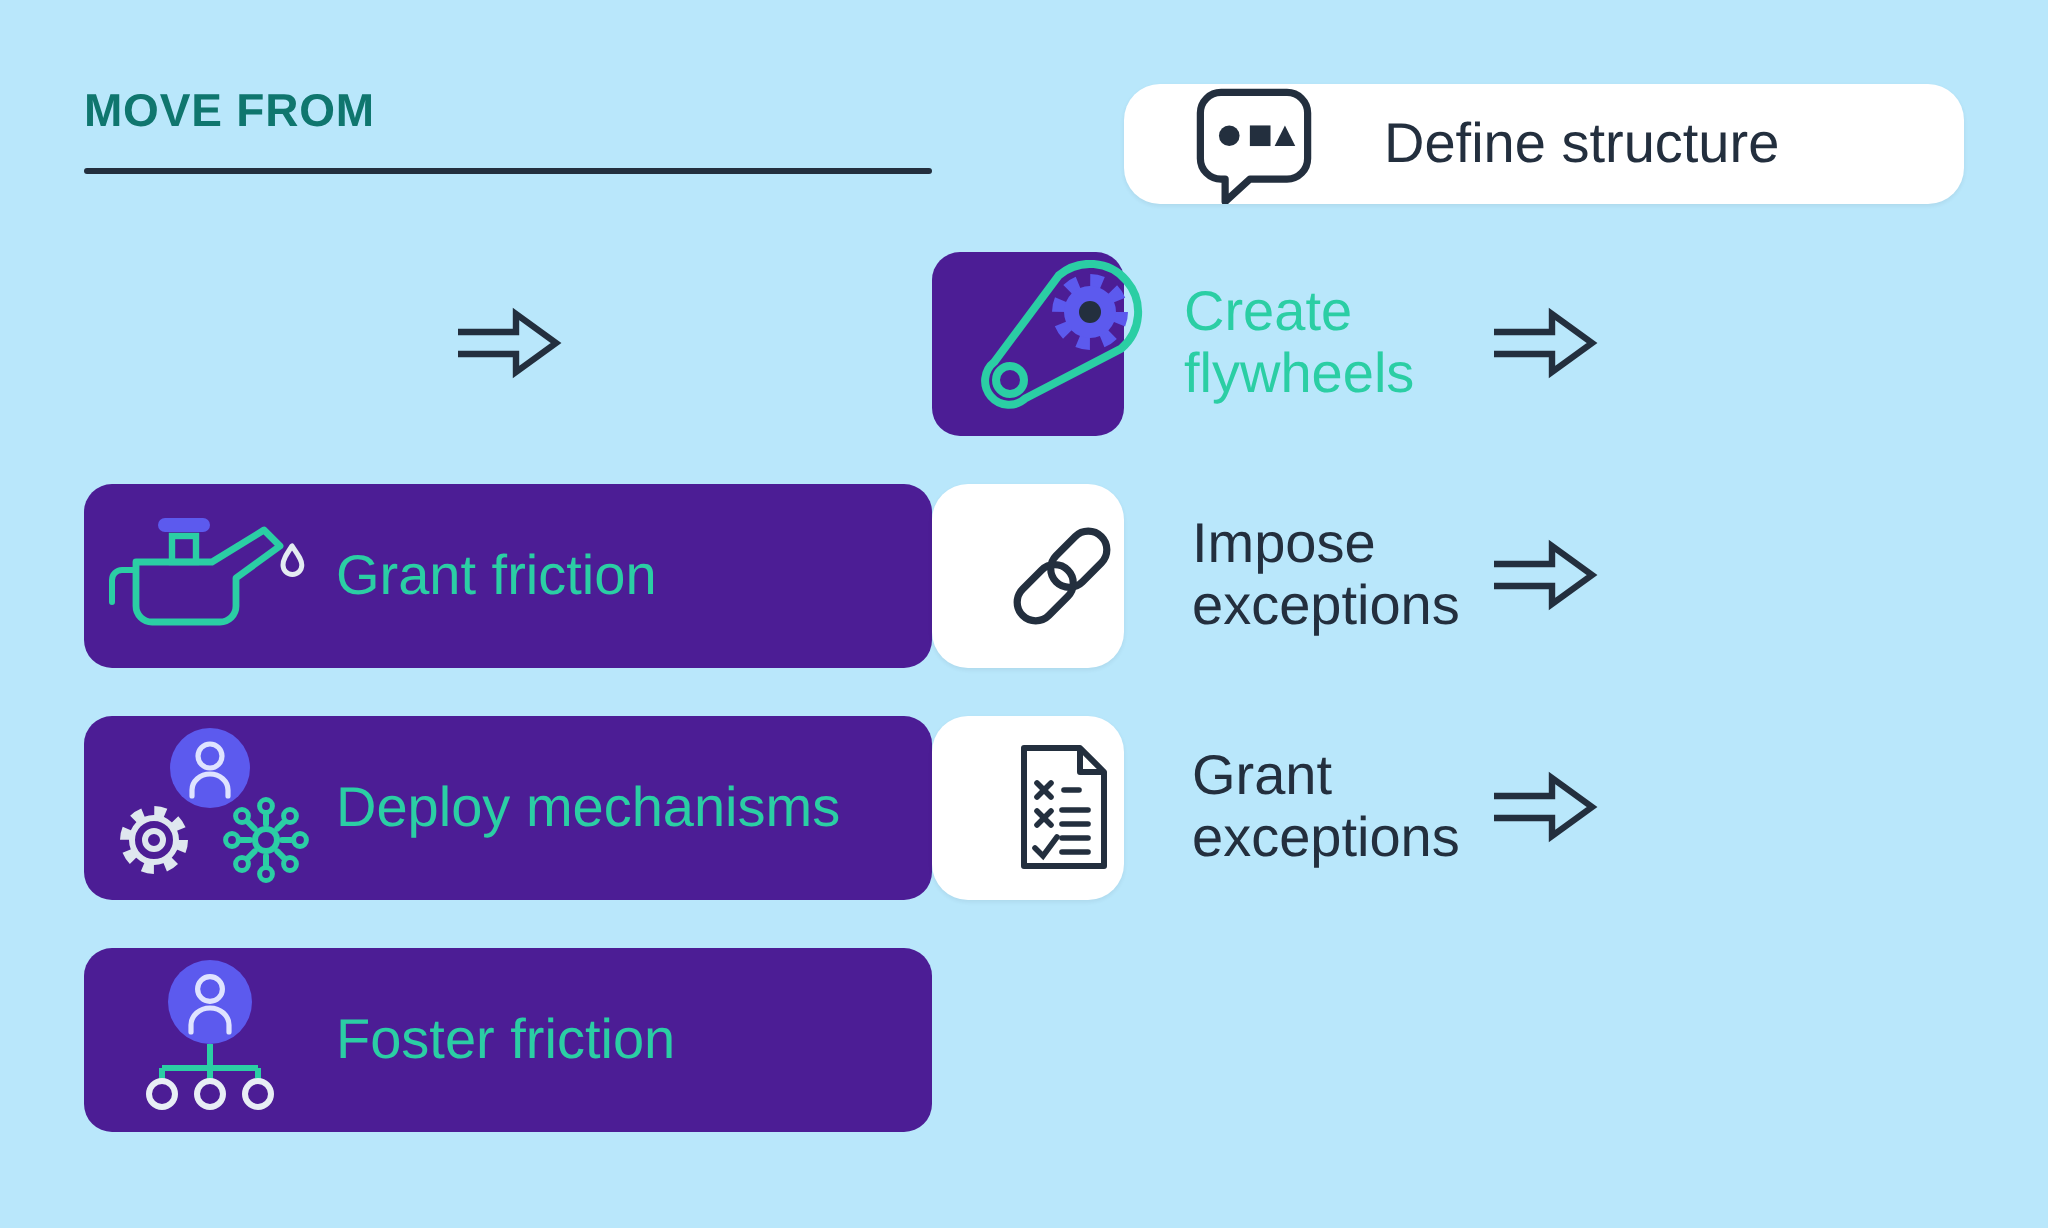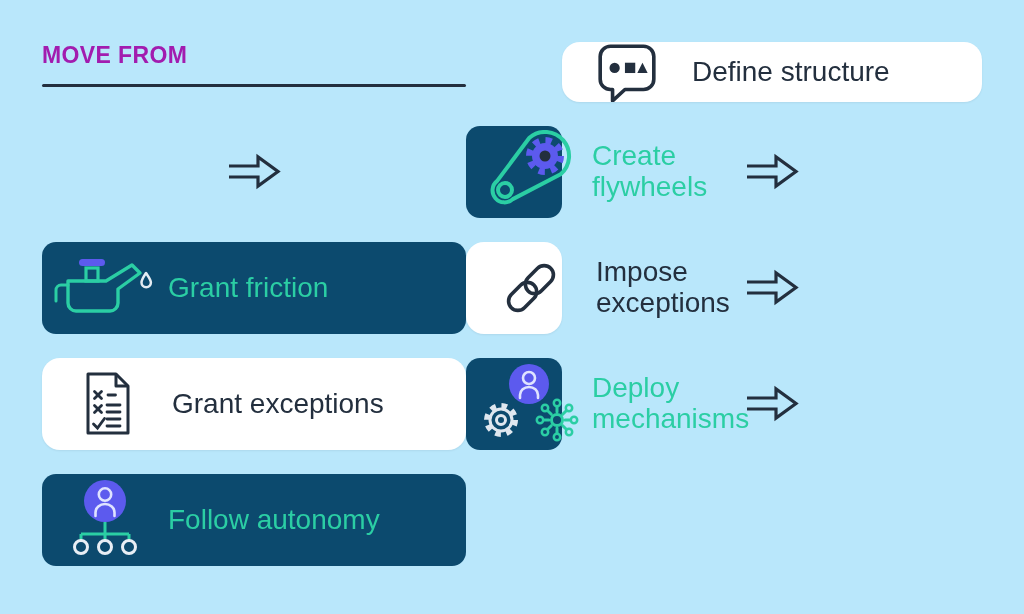--- a/index.html
+++ b/index.html
@@ -12,30 +12,30 @@
   .board{
     display:grid;
     grid-template-columns:424px 96px 420px;
     grid-template-rows:auto 92px 92px 92px 92px;
     row-gap:24px;
     padding:42px 0 0 42px;
   }
   .col-header{display:flex;flex-direction:column;}
   .col-header .heading{
     font-size:23px;font-weight:800;letter-spacing:.4px;
-    line-height:26px;color:#a21caf;
+    line-height:26px;color:#0f766e;
   }
   .col-header .rule{height:3px;background:#232f3e;margin-top:16px;border-radius:2px;}
   .spacer{}
   .card{display:flex;align-items:center;}
   .card-from{
     background:#ffffff;border-radius:18px;
     box-shadow:0 1px 2px rgba(35,47,62,.08);
   }
-  .card-to{background:#0c4a6e;border-radius:14px;}
+  .card-to{background:#4c1d95;border-radius:14px;}
   .icon-cell{
     width:130px;min-width:130px;height:100%;
     display:flex;align-items:center;justify-content:center;
   }
   .card-to .icon-cell{width:126px;min-width:126px;}
   .label{font-size:28px;font-weight:500;line-height:1.1;}
   .card-from .label{color:#232f3e;}
   .card-to .label{color:#2bcea4;}
   .arrow-cell{display:flex;align-items:center;justify-content:center;}
   svg{display:block;}
@@ -107,42 +107,20 @@
         </g>
       </svg>
     </div>
     <div class="label">Impose exceptions</div>
   </div>
   <div class="arrow-cell">
     <svg width="54" height="40" viewBox="0 0 54 40" fill="none">
       <path d="M2 14 H31 V5 L51 19.5 L31 34 V25 H2" stroke="#232f3e" stroke-width="3.2" stroke-linejoin="miter"></path>
     </svg>
   </div>
-  <div class="card card-from">
-    <div class="icon-cell">
-      <svg width="58" height="68" viewBox="0 0 58 68" fill="none">
-        <path d="M10 4 H38 L50 16 V63 H10 Z" stroke="#232f3e" stroke-width="3" stroke-linejoin="round"></path>
-        <path d="M38 4 V16 H50" stroke="#232f3e" stroke-width="3" stroke-linejoin="round"></path>
-        <g stroke="#232f3e" stroke-width="2.8" stroke-linecap="round">
-          <path d="M16.5 21.5 L23.5 28.5"></path>
-            <path d="M23.5 21.5 L16.5 28.5"></path>
-          <path d="M16.5 35.5 L23.5 42.5"></path>
-            <path d="M23.5 35.5 L16.5 42.5"></path>
-          <path d="M15.5 54 L19.5 58 L26.5 48.5"></path>
-          <path d="M30 25 H37.5"></path>
-          <path d="M29 35 H42"></path>
-          <path d="M29 42 H42"></path>
-          <path d="M29 49 H42"></path>
-          <path d="M29 56 H42"></path>
-        </g>
-      </svg>
-    </div>
-    <div class="label">Grant exceptions</div>
-  </div>
-
   <div class="card card-to">
     <div class="icon-cell">
       <svg width="104" height="86" viewBox="0 0 104 86" fill="none">
         <circle cx="52" cy="23" r="20" fill="#5c5aee"></circle>
         <circle cx="52" cy="17" r="6" stroke="#dfe3ff" stroke-width="2.6"></circle>
         <path d="M43 37 V34 A9 8 0 0 1 61 34 V37" stroke="#dfe3ff" stroke-width="2.6" stroke-linecap="round"></path>
         <circle cx="24" cy="59" r="14" stroke="#dfe7ef" stroke-width="6" stroke-dasharray="5.5 5.5"></circle>
         <circle cx="24" cy="59" r="11" stroke="#dfe7ef" stroke-width="3"></circle>
         <circle cx="24" cy="59" r="4.5" stroke="#dfe7ef" stroke-width="3"></circle>
         <g stroke="#2bcea4">
@@ -165,20 +143,42 @@
             <circle cx="68" cy="47" r="3.2"></circle>
               <circle cx="92" cy="71" r="3.2"></circle>
             <circle cx="68" cy="71" r="3.2"></circle>
               <circle cx="92" cy="47" r="3.2"></circle>
           </g>
         </g>
       </svg>
     </div>
     <div class="label">Deploy mechanisms</div>
   </div>
+
+  <div class="card card-from">
+    <div class="icon-cell">
+      <svg width="58" height="68" viewBox="0 0 58 68" fill="none">
+        <path d="M10 4 H38 L50 16 V63 H10 Z" stroke="#232f3e" stroke-width="3" stroke-linejoin="round"></path>
+        <path d="M38 4 V16 H50" stroke="#232f3e" stroke-width="3" stroke-linejoin="round"></path>
+        <g stroke="#232f3e" stroke-width="2.8" stroke-linecap="round">
+          <path d="M16.5 21.5 L23.5 28.5"></path>
+            <path d="M23.5 21.5 L16.5 28.5"></path>
+          <path d="M16.5 35.5 L23.5 42.5"></path>
+            <path d="M23.5 35.5 L16.5 42.5"></path>
+          <path d="M15.5 54 L19.5 58 L26.5 48.5"></path>
+          <path d="M30 25 H37.5"></path>
+          <path d="M29 35 H42"></path>
+          <path d="M29 42 H42"></path>
+          <path d="M29 49 H42"></path>
+          <path d="M29 56 H42"></path>
+        </g>
+      </svg>
+    </div>
+    <div class="label">Grant exceptions</div>
+  </div>
   <div class="arrow-cell">
     <svg width="54" height="40" viewBox="0 0 54 40" fill="none">
       <path d="M2 14 H31 V5 L51 19.5 L31 34 V25 H2" stroke="#232f3e" stroke-width="3.2" stroke-linejoin="miter"></path>
     </svg>
   </div>
   <div class="card card-to">
     <div class="icon-cell">
       <svg width="90" height="84" viewBox="0 0 90 84" fill="none">
         <g stroke="#2bcea4" stroke-width="3">
           <path d="M45 44 V56"></path>
@@ -188,16 +188,16 @@
             <path d="M69 56 V62"></path>
         </g>
         <circle cx="45" cy="23" r="21" fill="#5c5aee"></circle>
         <circle cx="45" cy="16.5" r="6.2" stroke="#dfe3ff" stroke-width="2.6"></circle>
         <path d="M35.5 38 V34.5 A9.5 8.5 0 0 1 54.5 34.5 V38" stroke="#dfe3ff" stroke-width="2.6" stroke-linecap="round"></path>
         <circle cx="21" cy="69" r="6.5" stroke="#e8eef5" stroke-width="3"></circle>
         <circle cx="45" cy="69" r="6.5" stroke="#e8eef5" stroke-width="3"></circle>
         <circle cx="69" cy="69" r="6.5" stroke="#e8eef5" stroke-width="3"></circle>
       </svg>
     </div>
-    <div class="label">Follow autonomy</div>
+    <div class="label">Foster friction</div>
   </div>
 
 </div>
 
 </body></html>

